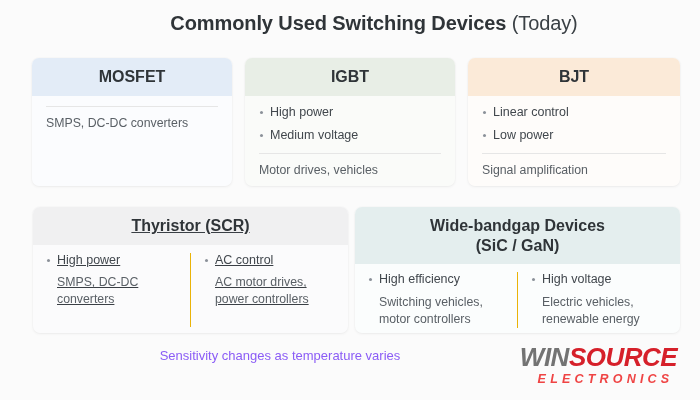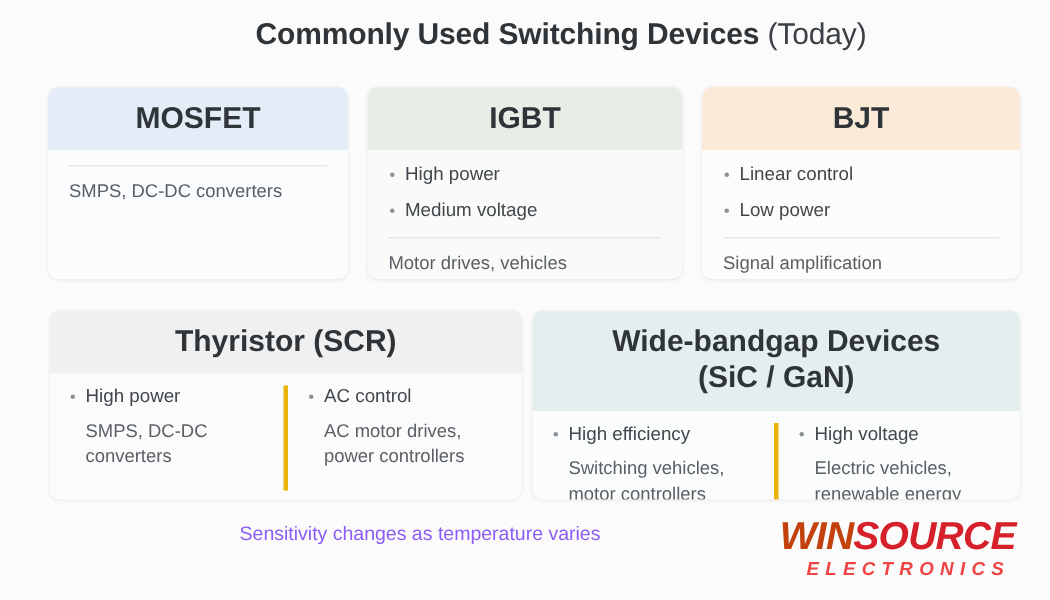--- a/index.html
+++ b/index.html
@@ -26,21 +26,21 @@
   .card {
     position:absolute;
     border-radius:7px;
     background:#fdfdfd;
     box-shadow:0 1px 3px rgba(0,0,0,0.055), 0 0 0 1px rgba(0,0,0,0.012);
     overflow:hidden;
     display:flex; flex-direction:column;
   }
   .card-header {
     text-align:center;
-    font-size:20px;
+    font-size:16px;
     font-weight:bold;
     color:#2f3438;
     padding:9px 6px 9px;
     line-height:1.22;
   }
   .card-body {
     flex:1;
     padding:9px 14px 10px;
     display:flex; flex-direction:column;
   }
@@ -71,33 +71,33 @@
     margin:1px 0 9px;
   }
   .card-note {
     font-size:12.3px;
     color:#5a6066;
     line-height:1.2;
   }
 
   
   .bottom-card { top:207px; height:126px; }
-  #card-thyristor { left:33px;  width:315px; }
+  #card-thyristor { left:33px;  width:315px;text-decoration:underline; }
   #card-wbg       { left:355px; width:325px; }
 
   .two-col {
     display:flex;
     flex:1;
     padding:8px 0 6px;
   }
   .col {
     flex:1;
     padding:0 13px;
   }
-  .col + .col { border-left:3px solid #eab308; }
+  .col + .col { border-left:1px solid #eab308; }
   .col-head {
     font-size:12.5px; color:#41474d;
     position:relative; padding-left:11px;
     margin-bottom:7px; line-height:1.18;
   }
   .col-head:before {
     content:"";
     position:absolute; left:1px; top:6px;
     width:3px; height:3px; border-radius:50%;
     background:#8b9199;
@@ -206,16 +206,16 @@
       <div class="col-head">High voltage</div>
       <div class="col-desc">Electric vehicles, renewable energy</div>
     </div>
   </div>
 </div>
 
 <div class="footer-note">Sensitivity changes as temperature varies</div>
 
 <div class="logo">
   <div class="logo-main">
-    <span class="logo-win" style="color: #c2410c;">WIN</span><span class="logo-source" style="color: rgb(214, 32, 42);">SOURCE</span>
+    <span class="logo-win" style="color: #737373;">WIN</span><span class="logo-source" style="color: rgb(214, 32, 42);">SOURCE</span>
   </div>
   <div class="logo-sub">ELECTRONICS</div>
 </div>
 
 </body></html>

